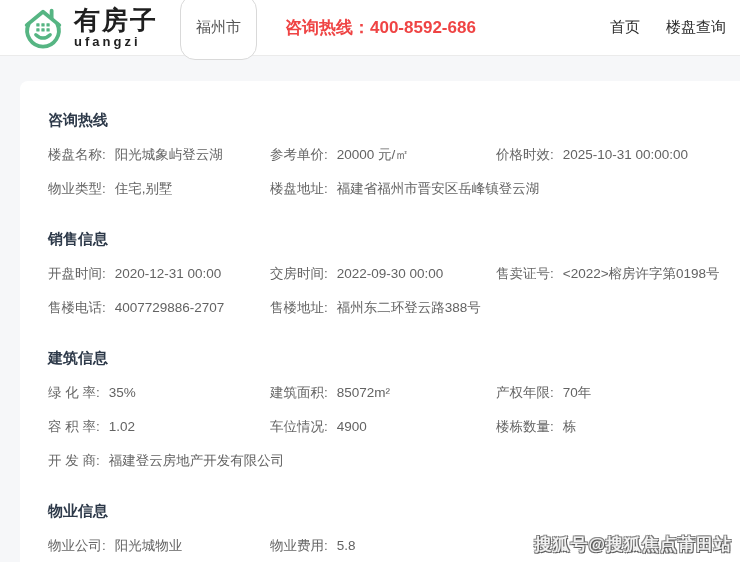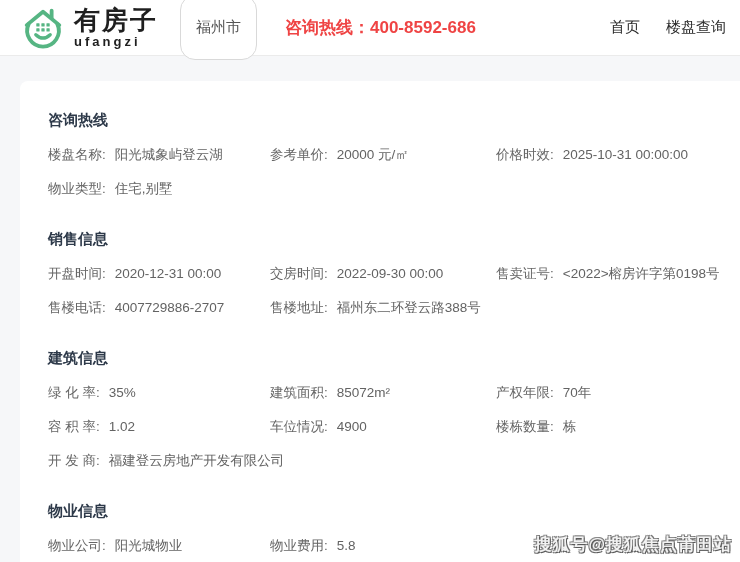--- a/index.html
+++ b/index.html
@@ -139,20 +139,21 @@
 <main class="card">
     <section class="info-section">
       <h3 class="section-title">咨询热线</h3>
       <div class="info-row">
         <div class="info-cell"><span class="info-label">楼盘名称:</span><span class="info-value">阳光城象屿登云湖</span></div>
         <div class="info-cell"><span class="info-label">参考单价:</span><span class="info-value">20000 元/㎡</span></div>
         <div class="info-cell"><span class="info-label">价格时效:</span><span class="info-value">2025-10-31 00:00:00</span></div>
       </div>
       <div class="info-row">
         <div class="info-cell"><span class="info-label">物业类型:</span><span class="info-value">住宅,别墅</span></div>
+        <div class="info-cell span2"><span class="info-label">楼盘地址:</span><span class="info-value">福建省福州市晋安区岳峰镇登云湖</span></div>
       </div>
     </section>
     <section class="info-section">
       <h3 class="section-title">销售信息</h3>
       <div class="info-row">
         <div class="info-cell"><span class="info-label">开盘时间:</span><span class="info-value">2020-12-31 00:00</span></div>
         <div class="info-cell"><span class="info-label">交房时间:</span><span class="info-value">2022-09-30 00:00</span></div>
         <div class="info-cell"><span class="info-label">售卖证号:</span><span class="info-value">&lt;2022&gt;榕房许字第0198号</span></div>
       </div>
       <div class="info-row">

